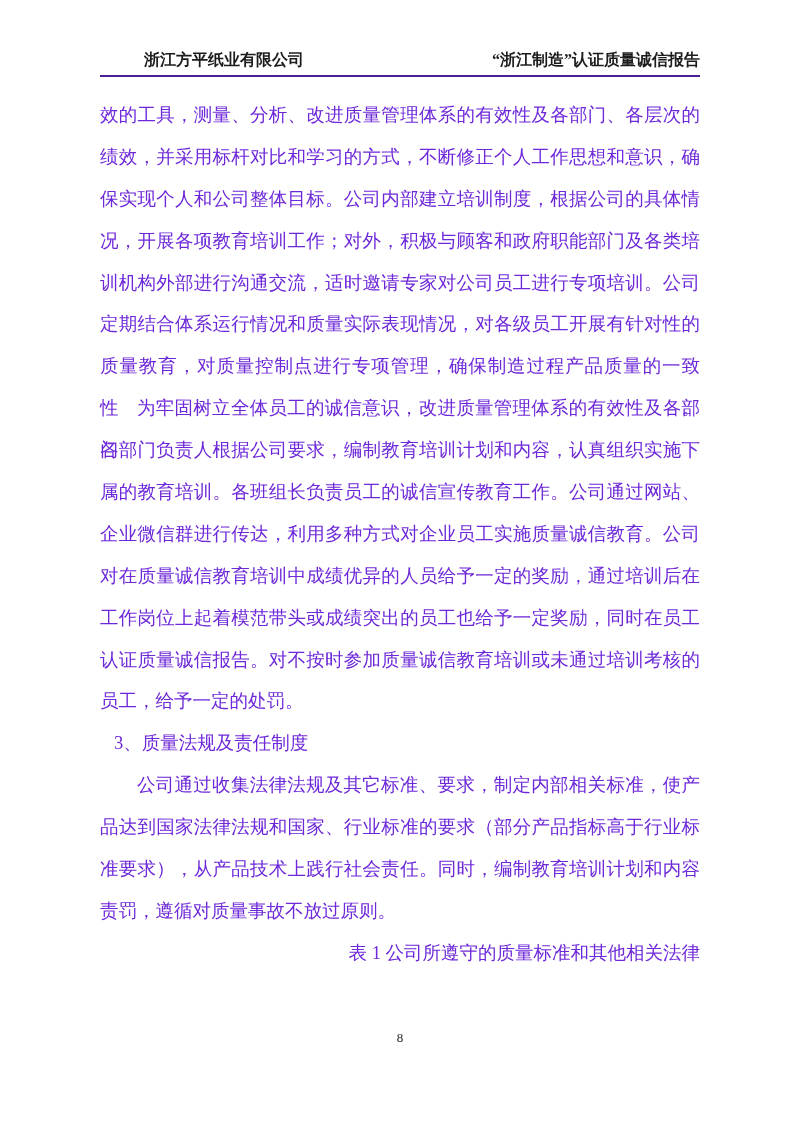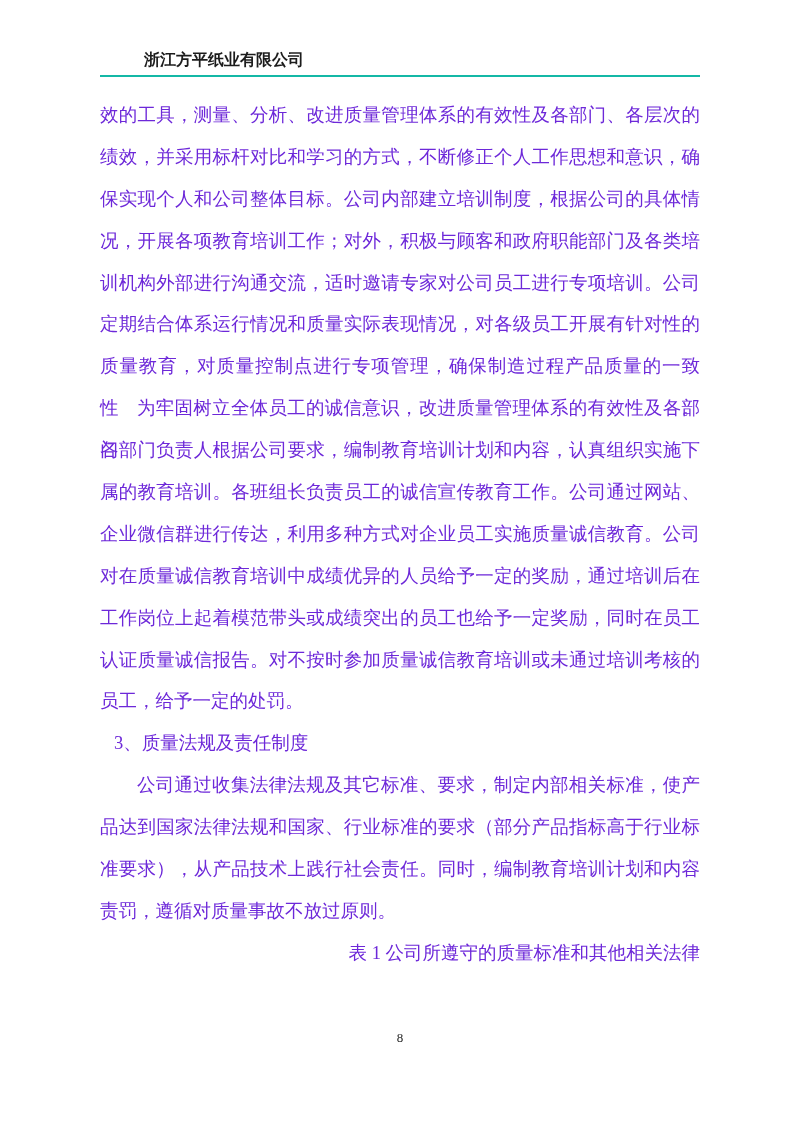--- a/index.html
+++ b/index.html
@@ -13,21 +13,21 @@
     overflow: hidden;
   }
   .header {
     position: absolute;
     left: 100px;
     top: 50px;
     width: 600px;
     display: flex;
     justify-content: space-between;
     align-items: flex-end;
-    border-bottom: 2px solid #14b8a6;
+    border-bottom: 2px solid #4c1d95;
     padding-bottom: 4px;
     font-size: 16px;
     font-weight: bold;
     white-space: nowrap;
   }
   .header .left { margin-left: 44px; }
   .doc-body {
     position: absolute;
     left: 100px;
     top: 95px;
@@ -57,20 +57,21 @@
     font-size: 13px;
     color: #1c1c1c;
   }
 </style>
 </head>
 <body>
 
 <div class="page">
   <div class="header">
     <span class="left">浙江方平纸业有限公司</span>
+    <span class="right">“浙江制造”认证质量诚信报告</span>
   </div>
 
   <div class="doc-body">
       <div class="line body justify">效的工具，测量、分析、改进质量管理体系的有效性及各部门、各层次的</div>
       <div class="line body justify">绩效，并采用标杆对比和学习的方式，不断修正个人工作思想和意识，确</div>
       <div class="line body justify">保实现个人和公司整体目标。公司内部建立培训制度，根据公司的具体情</div>
       <div class="line body justify">况，开展各项教育培训工作；对外，积极与顾客和政府职能部门及各类培</div>
       <div class="line body justify">训机构外部进行沟通交流，适时邀请专家对公司员工进行专项培训。公司</div>
       <div class="line body justify">定期结合体系运行情况和质量实际表现情况，对各级员工开展有针对性的</div>
       <div class="line body justify">质量教育，对质量控制点进行专项管理，确保制造过程产品质量的一致性。</div>

